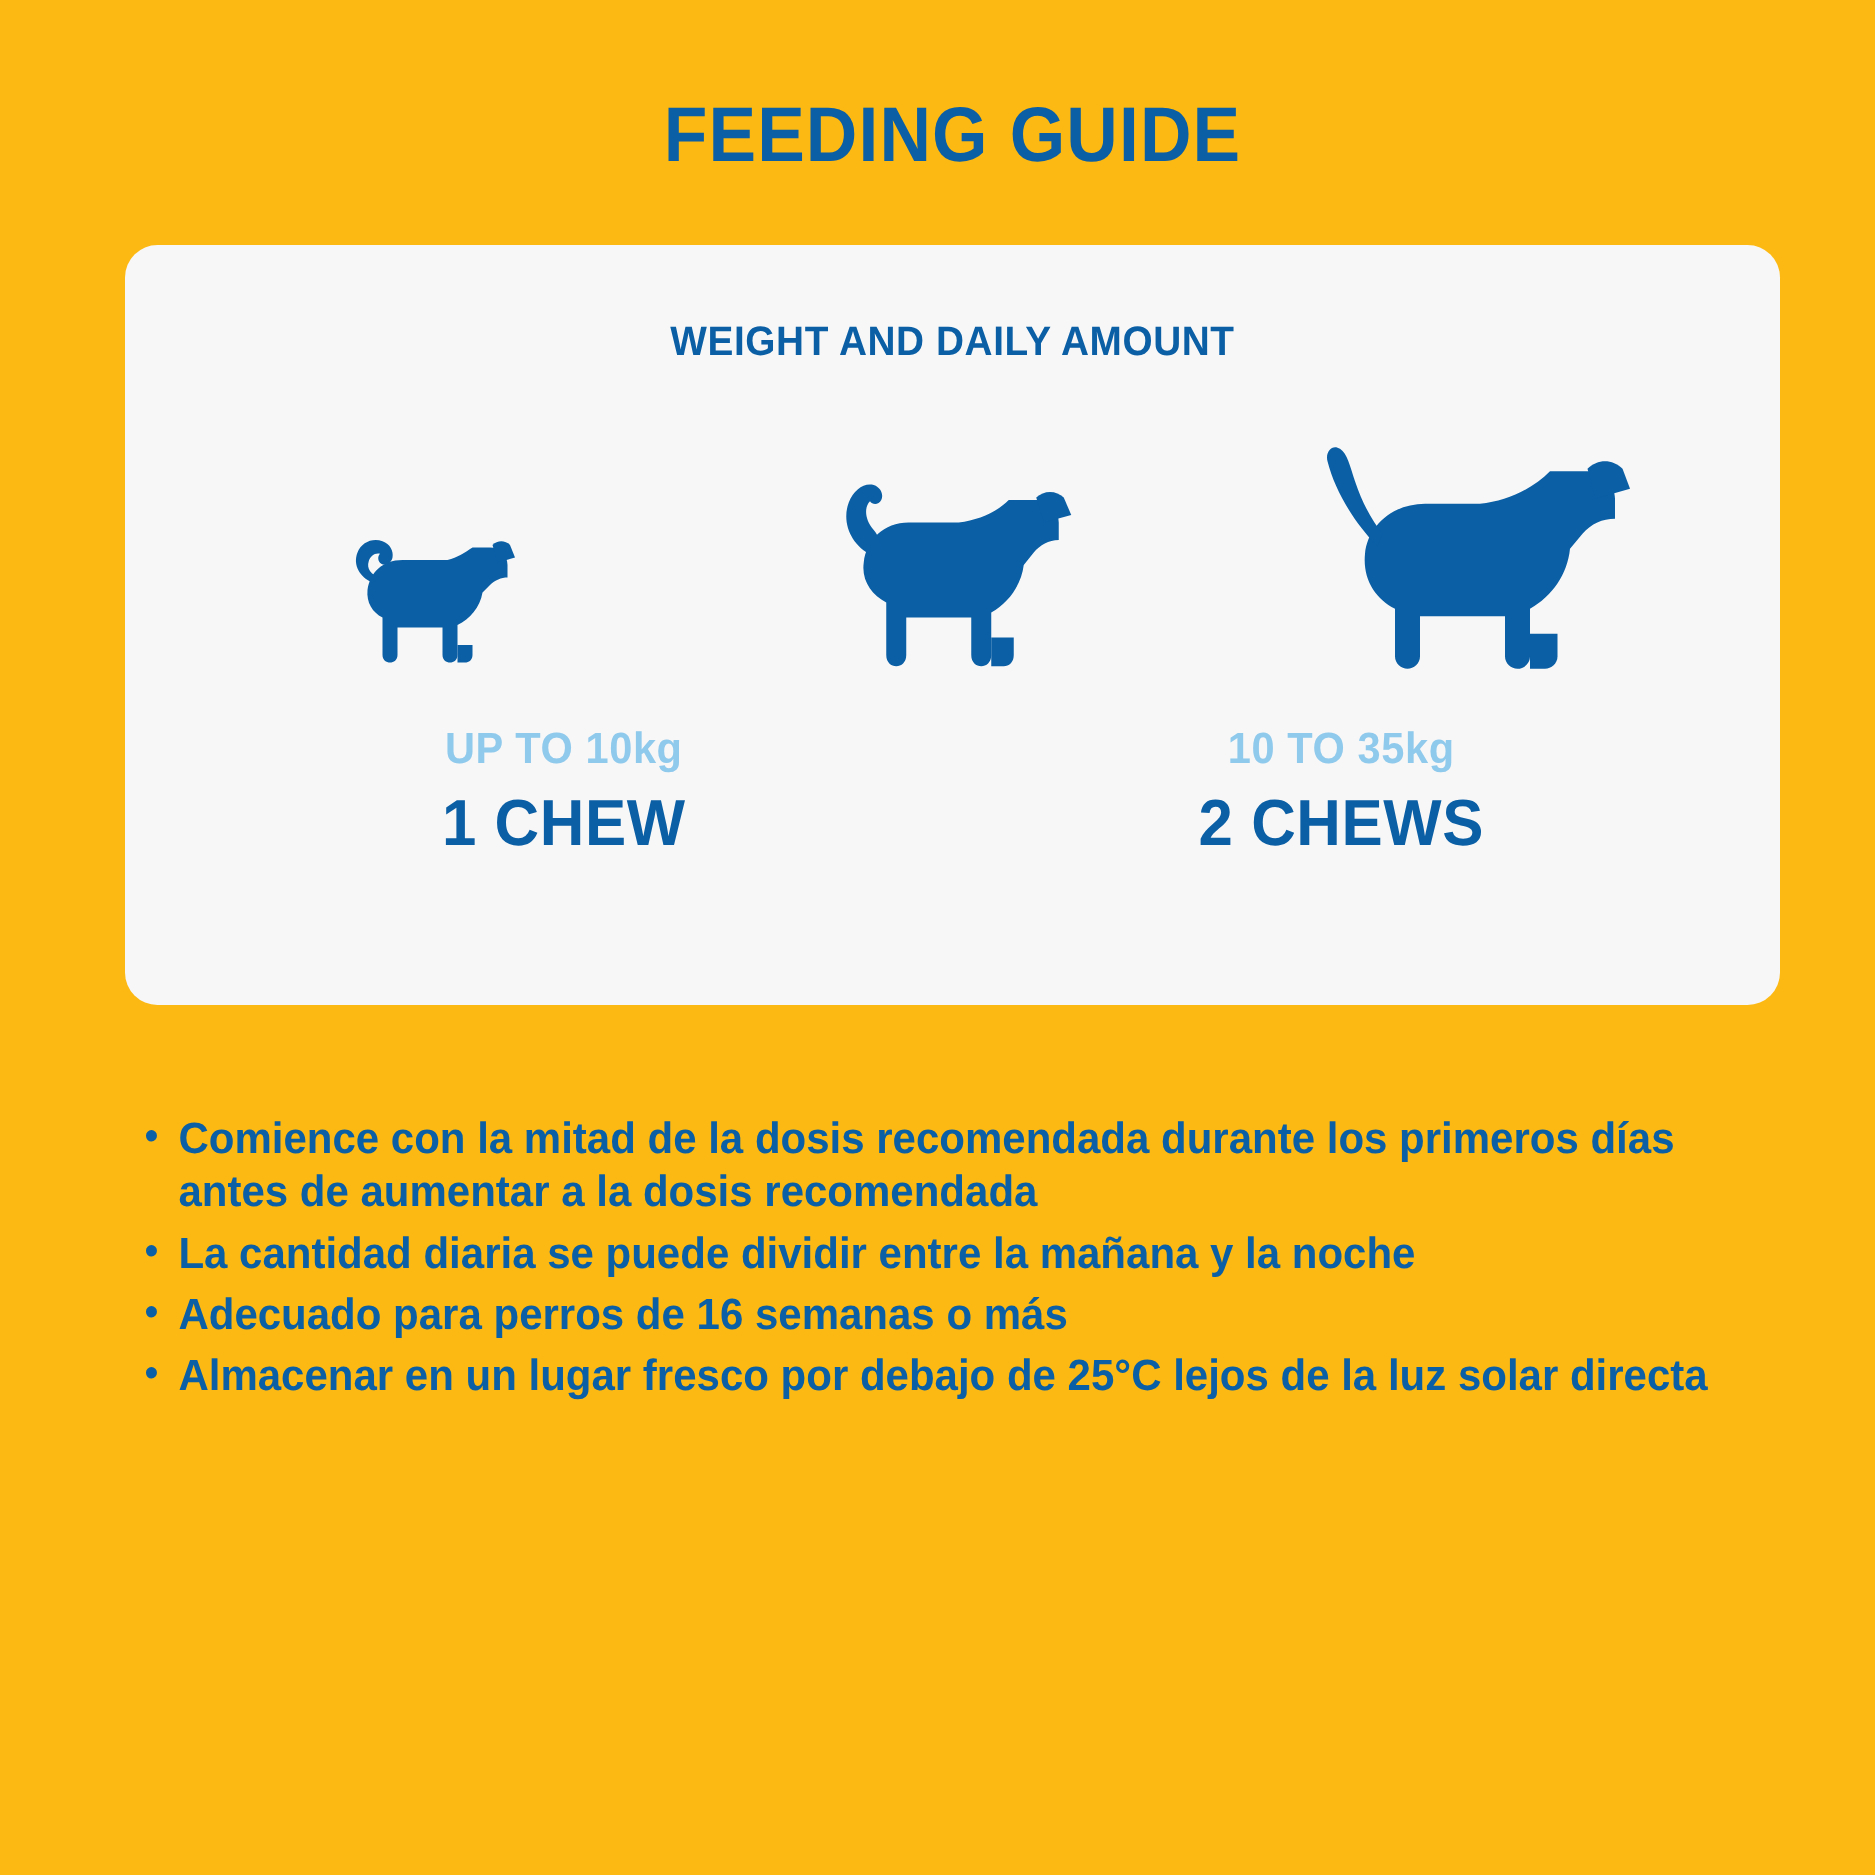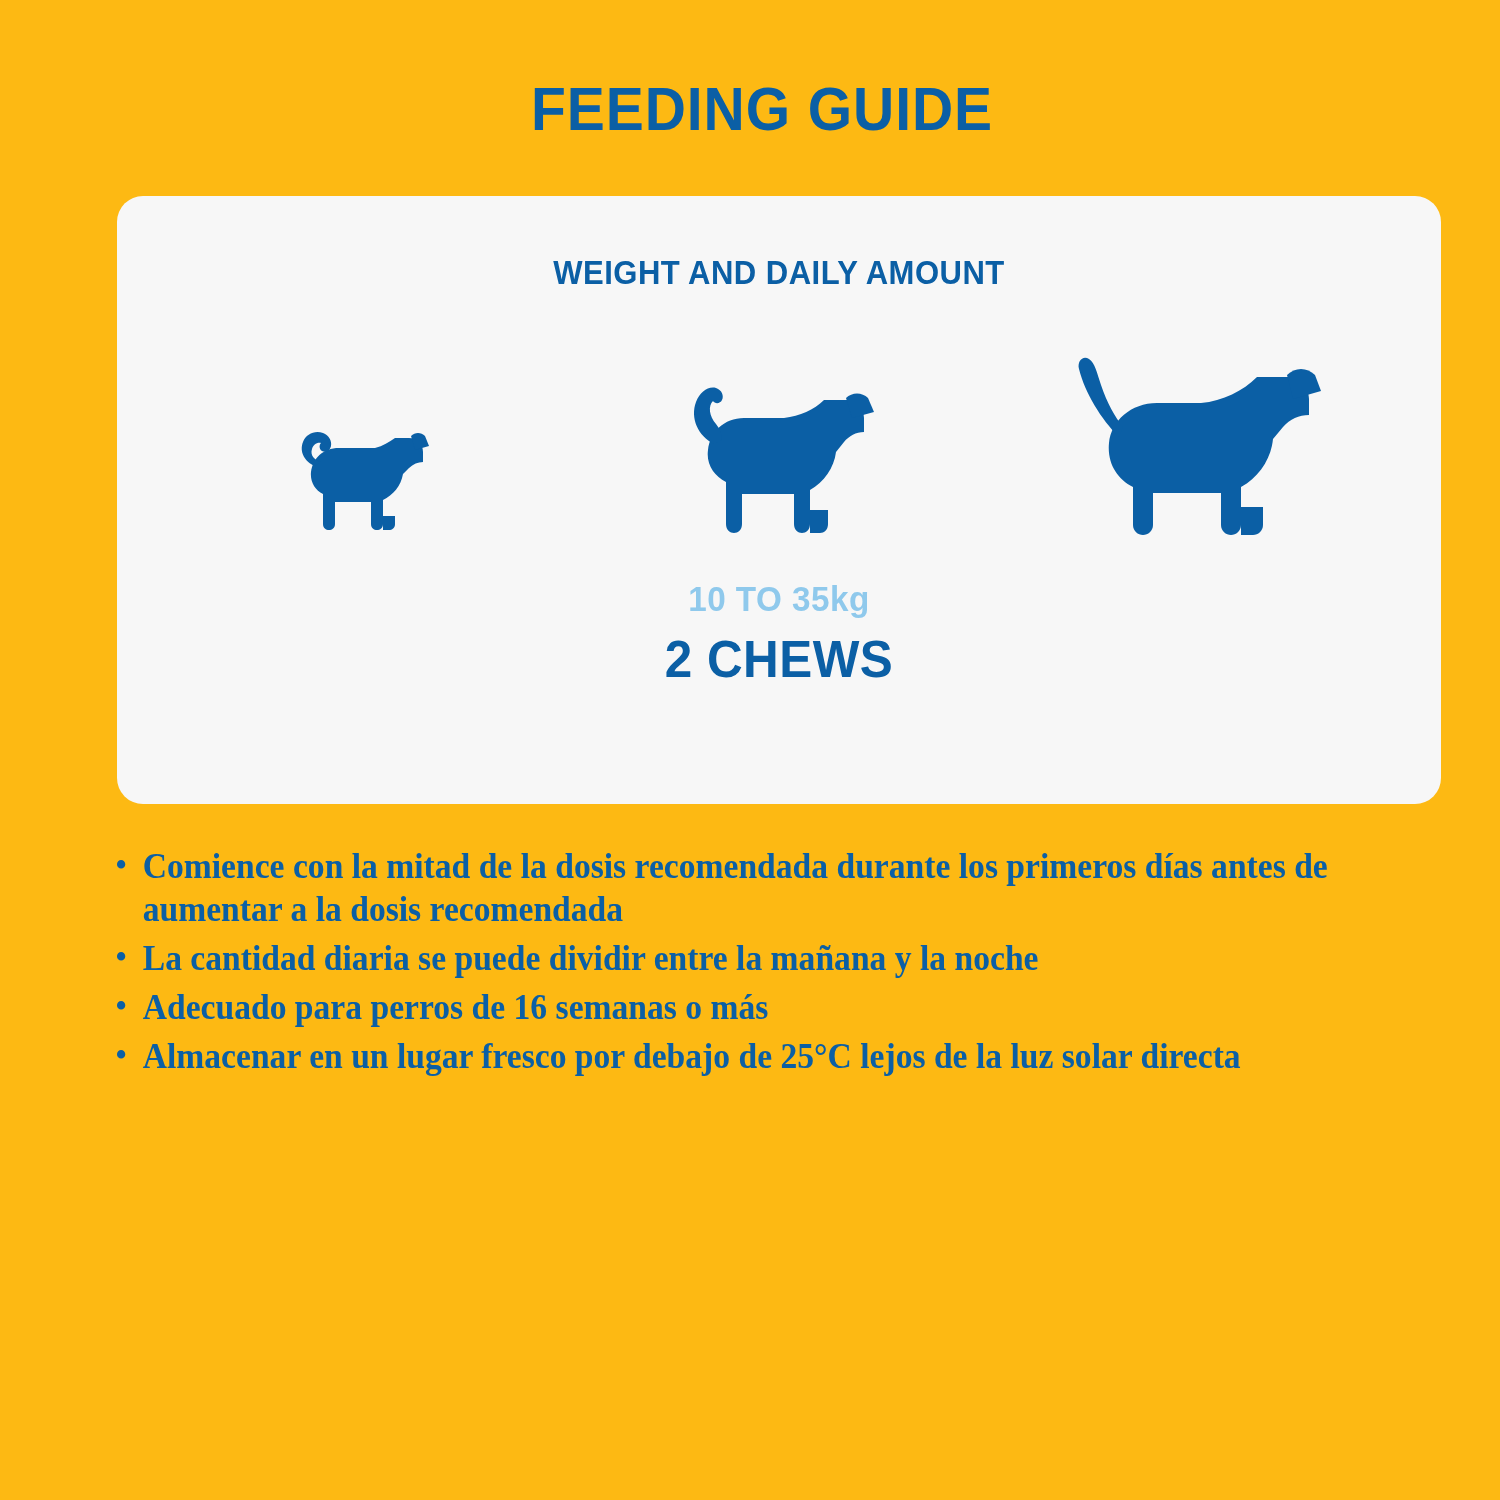--- a/index.html
+++ b/index.html
@@ -31,21 +31,21 @@
     padding-top: 78px;
     line-height: 1;
     text-transform: uppercase;
     font-stretch: condensed;
     transform: scaleX(0.92);
   }
 
   
   .card {
     position: absolute;
-    left: 105px;
+    left: 88px;
     top: 196px;
     width: 1324px;
     height: 608px;
     background: #F7F7F7;
     border-radius: 26px;
     box-sizing: border-box;
   }
   .card-subtitle {
     text-align: center;
     color: #0B5FA5;
@@ -98,24 +98,23 @@
     letter-spacing: 0.5px;
     margin-top: 12px;
     transform: scaleX(0.95);
     line-height: 1.1;
   }
 
   
   .bullets {
     position: absolute;
     left: 100px;
-    top: 845px;
+    top: 889px;
     width: 1320px;
     display: flex;
-    font-family: Liberation Serif, serif;
   }
   .bullet-col {
     flex: 1;
   }
   .bullet-col ul {
     list-style: none;
     margin: 0;
     padding: 0;
   }
   .bullet-col li {
@@ -181,20 +180,24 @@
               <path d="M226 34 C234 26 246 26 254 34 L260 50 L232 58 Z"></path>
               <path d="M58 96 C40 78 24 52 18 28 C16 20 22 14 28 18 C34 22 36 32 40 44 C46 62 54 76 62 86 Z"></path>
             </g>
           </svg>
         </span>
       </div>
     </div>
 
     <div class="labels-row">
       <div class="label-cell">
+        <div class="weight">UP TO 10kg</div>
+        <div class="amount">1 CHEW</div>
+      </div>
+      <div class="label-cell">
         <div class="weight">10 TO 35kg</div>
         <div class="amount">2 CHEWS</div>
       </div>
     </div>
   </div>
 
   <div class="bullets">
     <div class="bullet-col">
       <ul>
         <li>Comience con la mitad de la dosis recomendada durante los primeros días antes de aumentar a la dosis recomendada</li>

